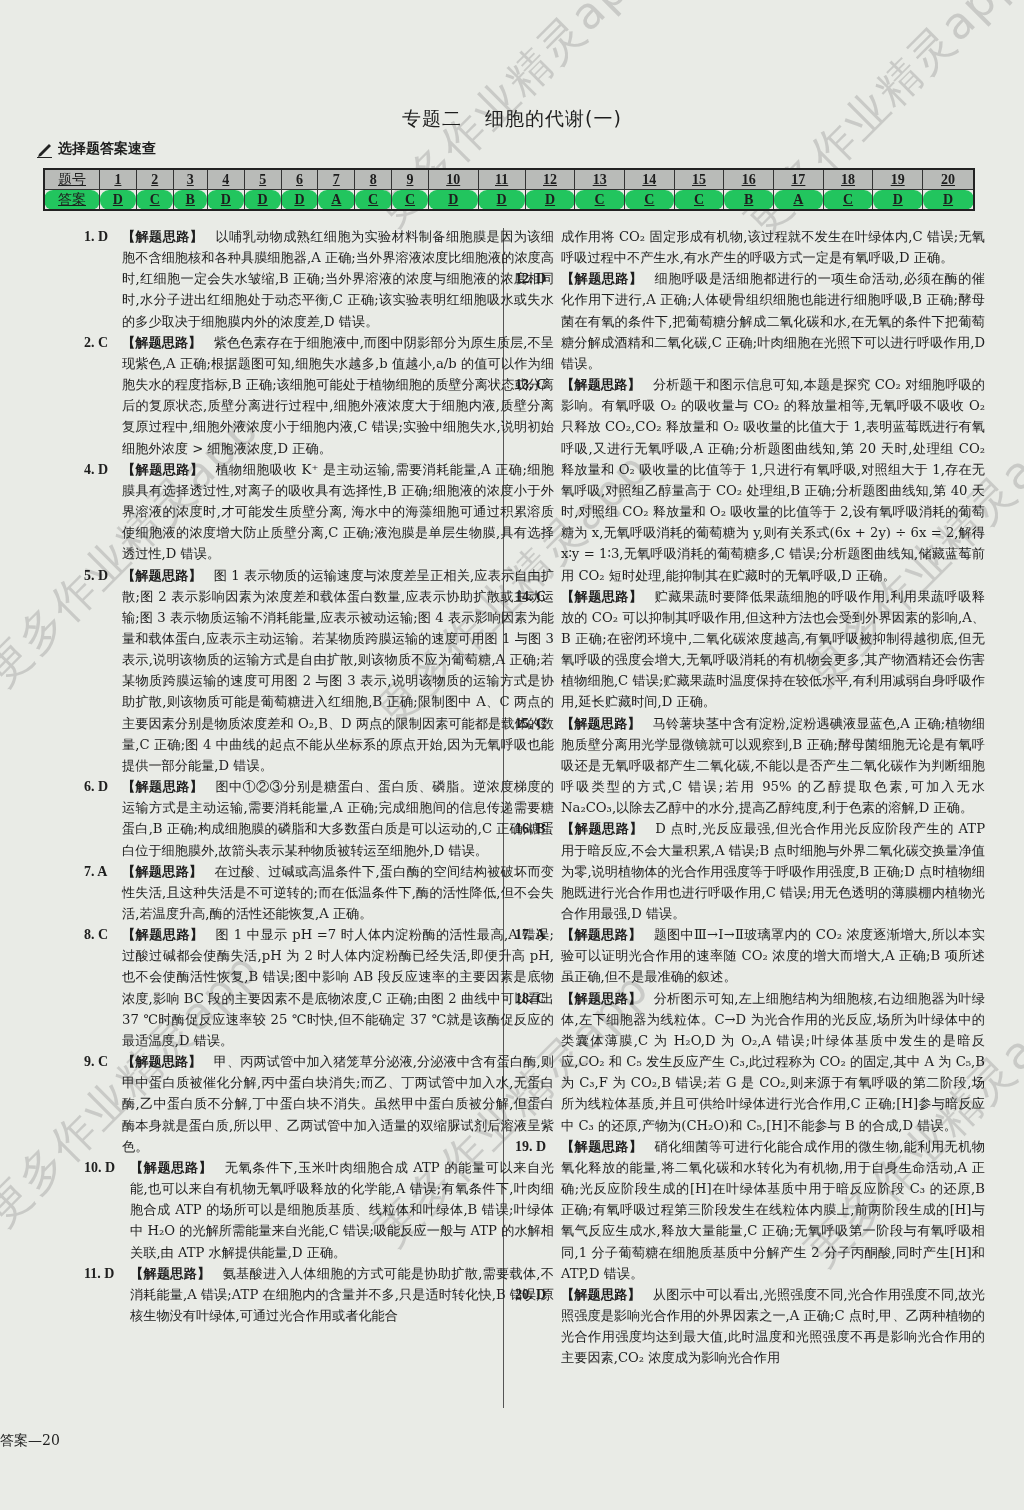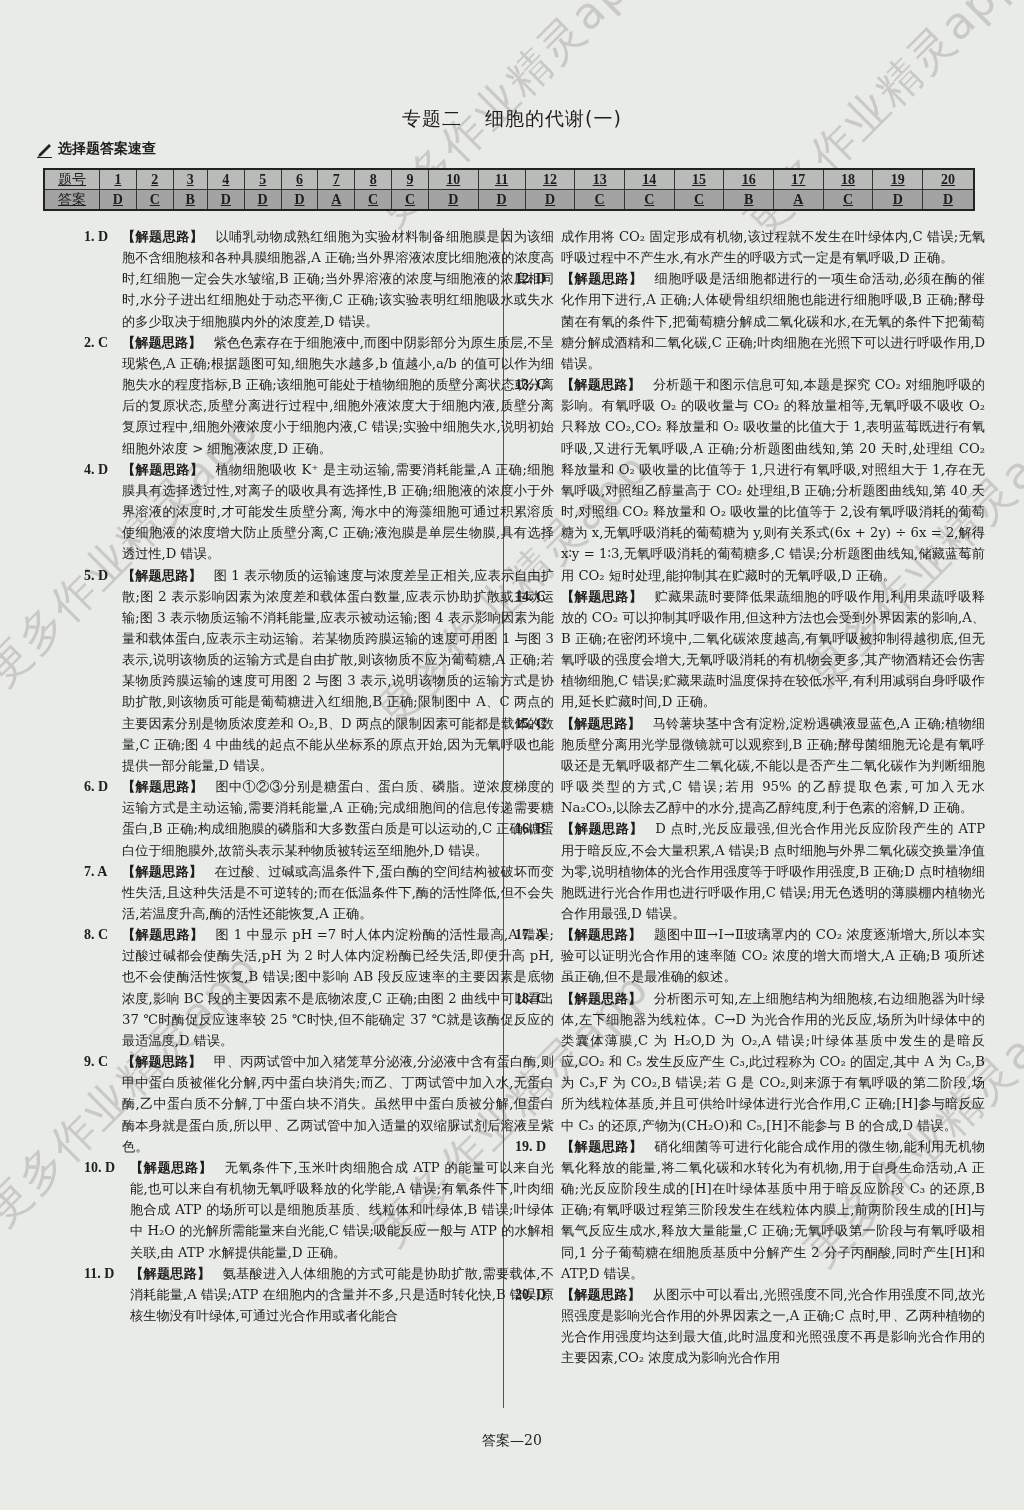--- a/index.html
+++ b/index.html
@@ -28,35 +28,35 @@
   .pencil { width: 18px; height: 16px; margin-right: 4px; }
   table.answers {
     position: absolute; top: 168px; left: 43px; width: 932px;
     border-collapse: collapse; font-size: 14px;
   }
   table.answers td {
     border: 1px solid #333; text-align: center; height: 19px; padding: 0;
     font-weight: bold; font-family: "Liberation Serif", serif;
   }
   table.answers tr.head td { background: #b9bbb8; }
-  table.answers tr.ans td { background: #a3a3a3; }
+  table.answers tr.ans td { background: #22c55e; border-radius: 9px; }
   table.answers td.rowlabel { font-family: "DejaVu Sans", sans-serif; font-weight: normal; width: 54px; }
   table.answers { border: 2px solid #222; text-decoration: underline; }
   .col { position: absolute; top: 226px; width: 470px; font-size: 13.2px; line-height: 21.15px; }
   .col.left { left: 36px; margin-left: 48px; }
   .col.right { left: 515px; }
   .divider { position: absolute; left: 503px; top: 228px; width: 1px; height: 1180px; background: #555; }
   .item { display: flex; }
   .num { width: 38px; flex: 0 0 38px; font-weight: bold; font-family: "Liberation Serif", serif; font-size: 14px; }
   .num.wide { width: 46px; flex-basis: 46px; }
   .body { flex: 1; text-align: justify; }
   .tag { font-family: "DejaVu Sans", sans-serif; font-weight: bold; margin-right: 12px; }
   .cont { padding-left: 46px; text-align: justify; }
   .footer {
-    position: absolute; top: 1432px; left: 0; width: 1024px; text-align: center;
+    position: absolute; top: 1432px; left: 0; width: 1024px; 
     font-size: 14px;
   }
 </style>
 </head>
 <body>
 
 <div class="page">
 
   <div class="watermark" style="left:330px;top:60px;">更多作业精灵app</div>
   <div class="watermark" style="left:700px;top:70px;">更多作业精灵app</div>

